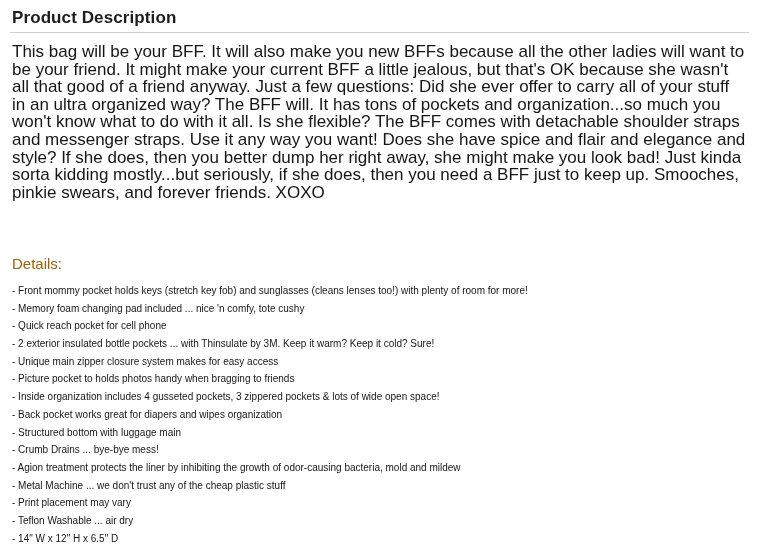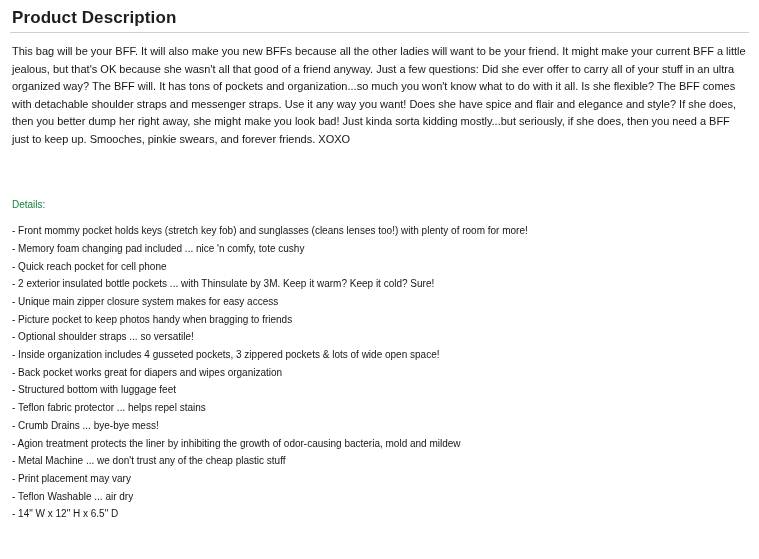--- a/index.html
+++ b/index.html
@@ -29,35 +29,35 @@
     margin: 2px 0 4px 2px;
     font-family: "Liberation Sans", sans-serif;
   }
   .title-rule {
     height: 1px;
     background: #cfcfcf;
     width: 100%;
     margin: 0 0 10px 0;
   }
   .body-copy {
-    font-size: 11px;
+    font-size: 17px;
     line-height: 17.6px;
     color: #161616;
     text-align: left;
     margin: 0 2px 0 2px;
     max-width: 740px;
   }
   .spacer-lg {
     height: 47px;
   }
   .details-heading {
-    font-size: 10px;
+    font-size: 15px;
     line-height: 17.6px;
-    color: #15803d;
-    margin: 0 0 9px 2px;
+    color: #a16207;
+    margin: 7px 0 9px 2px;
   }
   .details-list {
     list-style: none;
     margin: 0;
     padding: 0 2px;
   }
   .details-list li {
     font-size: 10px;
     line-height: 17.7px;
     color: #161616;
@@ -79,26 +79,24 @@
   <div class="spacer-lg"></div>
 
   <div class="details-heading">Details:</div>
 
   <ul class="details-list">
     <li>- Front mommy pocket holds keys (stretch key fob) and sunglasses (cleans lenses too!) with plenty of room for more!</li>
     <li>- Memory foam changing pad included ... nice 'n comfy, tote cushy</li>
     <li>- Quick reach pocket for cell phone</li>
     <li>- 2 exterior insulated bottle pockets ... with Thinsulate by 3M. Keep it warm? Keep it cold? Sure!</li>
     <li>- Unique main zipper closure system makes for easy access</li>
-    <li>- Picture pocket to keep photos handy when bragging to friends</li>
-    <li>- Optional shoulder straps ... so versatile!</li>
+    <li>- Picture pocket to holds photos handy when bragging to friends</li>
     <li>- Inside organization includes 4 gusseted pockets, 3 zippered pockets &amp; lots of wide open space!</li>
     <li>- Back pocket works great for diapers and wipes organization</li>
-    <li>- Structured bottom with luggage feet</li>
-    <li>- Teflon fabric protector ... helps repel stains</li>
+    <li>- Structured bottom with luggage main</li>
     <li>- Crumb Drains ... bye-bye mess!</li>
     <li>- Agion treatment protects the liner by inhibiting the growth of odor-causing bacteria, mold and mildew</li>
     <li>- Metal Machine ... we don't trust any of the cheap plastic stuff</li>
     <li>- Print placement may vary</li>
     <li>- Teflon Washable ... air dry</li>
     <li>- 14" W x 12" H x 6.5" D</li>
   </ul>
 
 </div>
 

